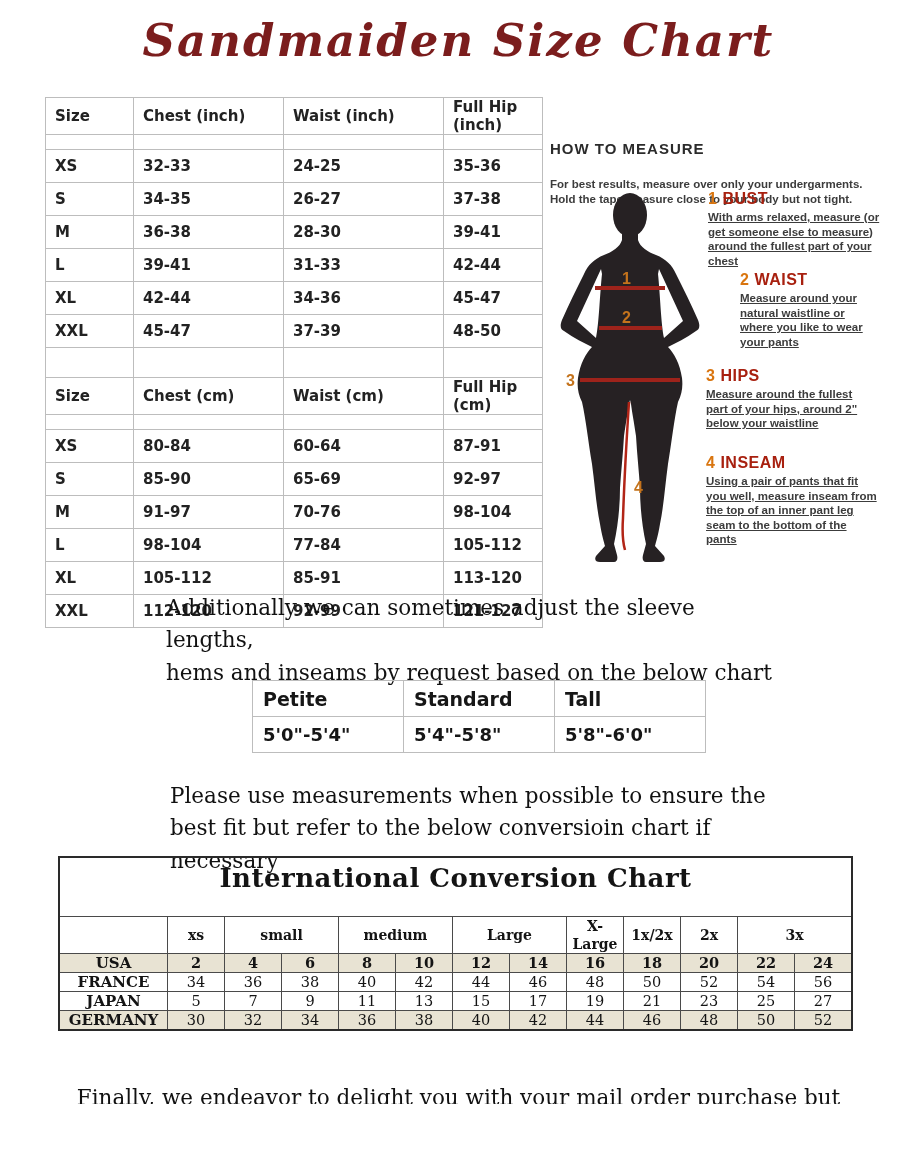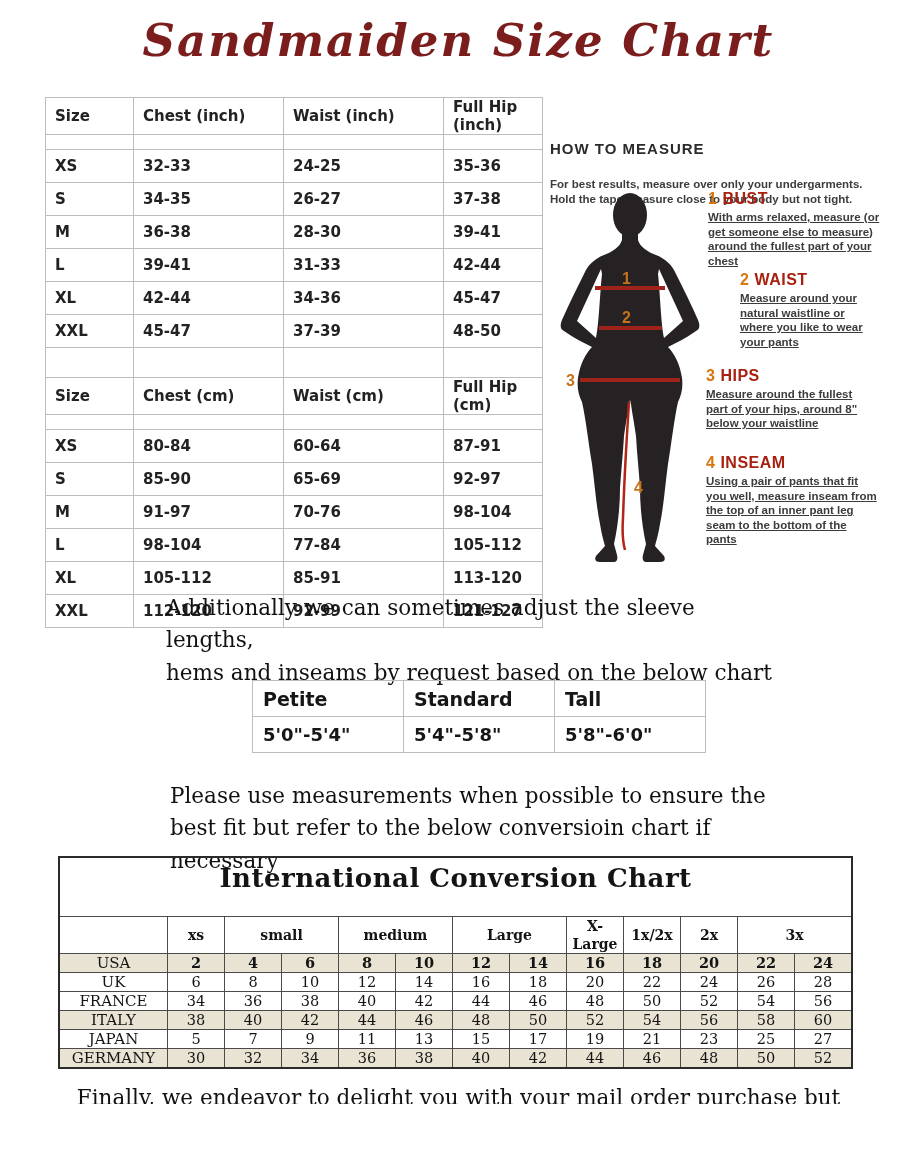--- a/index.html
+++ b/index.html
@@ -57,21 +57,21 @@
   .height-table td{font-size:18px;}
 
   
   .conv-table{position:absolute;left:58px;top:856px;border-collapse:collapse;
     border:2px solid #2a2a2a;}
   .conv-table td{border:1px solid #4a4a4a;font-family:"DejaVu Serif",serif;
     text-align:center;padding:0;height:18px;line-height:18px;font-size:14.5px;color:#141414;}
   .conv-table td.conv-title{height:58px;line-height:40px;vertical-align:top;
     font-size:26px;font-weight:bold;letter-spacing:.5px;}
   .conv-table td.ghead{font-weight:bold;font-size:14px;}
-  .conv-table td.country{font-weight:normal;font-size:15px;width:107px;}
+  .conv-table td.country{font-weight:bold;font-size:15px;width:107px;}
   .conv-table td.val{width:56px;}
   .conv-table tr.beige td{background:var(--beige);}
   .conv-table tr.bold-values td.val{font-weight:bold;}
 </style>
 </head>
 <body>
 
 <div class="page">
 
   <h1 class="page-title">Sandmaiden Size Chart</h1>
@@ -260,21 +260,21 @@
     <div class="step step1">
       <div class="step-head"><span class="step-num">1</span><span class="step-name">BUST</span></div>
       <div class="step-text">With arms relaxed, measure (or get someone else to measure) around the fullest part of your chest</div>
     </div>
     <div class="step step2">
       <div class="step-head"><span class="step-num">2</span><span class="step-name">WAIST</span></div>
       <div class="step-text">Measure around your natural waistline or where you like to wear your pants</div>
     </div>
     <div class="step step3">
       <div class="step-head"><span class="step-num">3</span><span class="step-name">HIPS</span></div>
-      <div class="step-text">Measure around  the fullest part of your hips, around  8" below your waistline</div>
+      <div class="step-text">Measure around  the fullest part of your hips, around  2" below your waistline</div>
     </div>
     <div class="step step4">
       <div class="step-head"><span class="step-num">4</span><span class="step-name">INSEAM</span></div>
       <div class="step-text">Using a pair of pants that fit you well, measure inseam from the top of an inner pant leg seam to the bottom of the pants</div>
     </div>
   </div>
 
   <p class="para para-adjust">Additionally we can sometimes adjust the sleeve lengths,
 hems and inseams by request based on the below chart</p>
 
@@ -321,63 +321,33 @@
           <td class="val">10</td>
           <td class="val">12</td>
           <td class="val">14</td>
           <td class="val">16</td>
           <td class="val">18</td>
           <td class="val">20</td>
           <td class="val">22</td>
           <td class="val">24</td>
         </tr>
         <tr class="">
-          <td class="country">UK</td>
-          <td class="val">6</td>
-          <td class="val">8</td>
-          <td class="val">10</td>
-          <td class="val">12</td>
-          <td class="val">14</td>
-          <td class="val">16</td>
-          <td class="val">18</td>
-          <td class="val">20</td>
-          <td class="val">22</td>
-          <td class="val">24</td>
-          <td class="val">26</td>
-          <td class="val">28</td>
-        </tr>
-        <tr class="">
           <td class="country">FRANCE</td>
           <td class="val">34</td>
           <td class="val">36</td>
           <td class="val">38</td>
           <td class="val">40</td>
           <td class="val">42</td>
           <td class="val">44</td>
           <td class="val">46</td>
           <td class="val">48</td>
           <td class="val">50</td>
           <td class="val">52</td>
           <td class="val">54</td>
           <td class="val">56</td>
-        </tr>
-        <tr class="beige">
-          <td class="country">ITALY</td>
-          <td class="val">38</td>
-          <td class="val">40</td>
-          <td class="val">42</td>
-          <td class="val">44</td>
-          <td class="val">46</td>
-          <td class="val">48</td>
-          <td class="val">50</td>
-          <td class="val">52</td>
-          <td class="val">54</td>
-          <td class="val">56</td>
-          <td class="val">58</td>
-          <td class="val">60</td>
         </tr>
         <tr class="">
           <td class="country">JAPAN</td>
           <td class="val">5</td>
           <td class="val">7</td>
           <td class="val">9</td>
           <td class="val">11</td>
           <td class="val">13</td>
           <td class="val">15</td>
           <td class="val">17</td>

